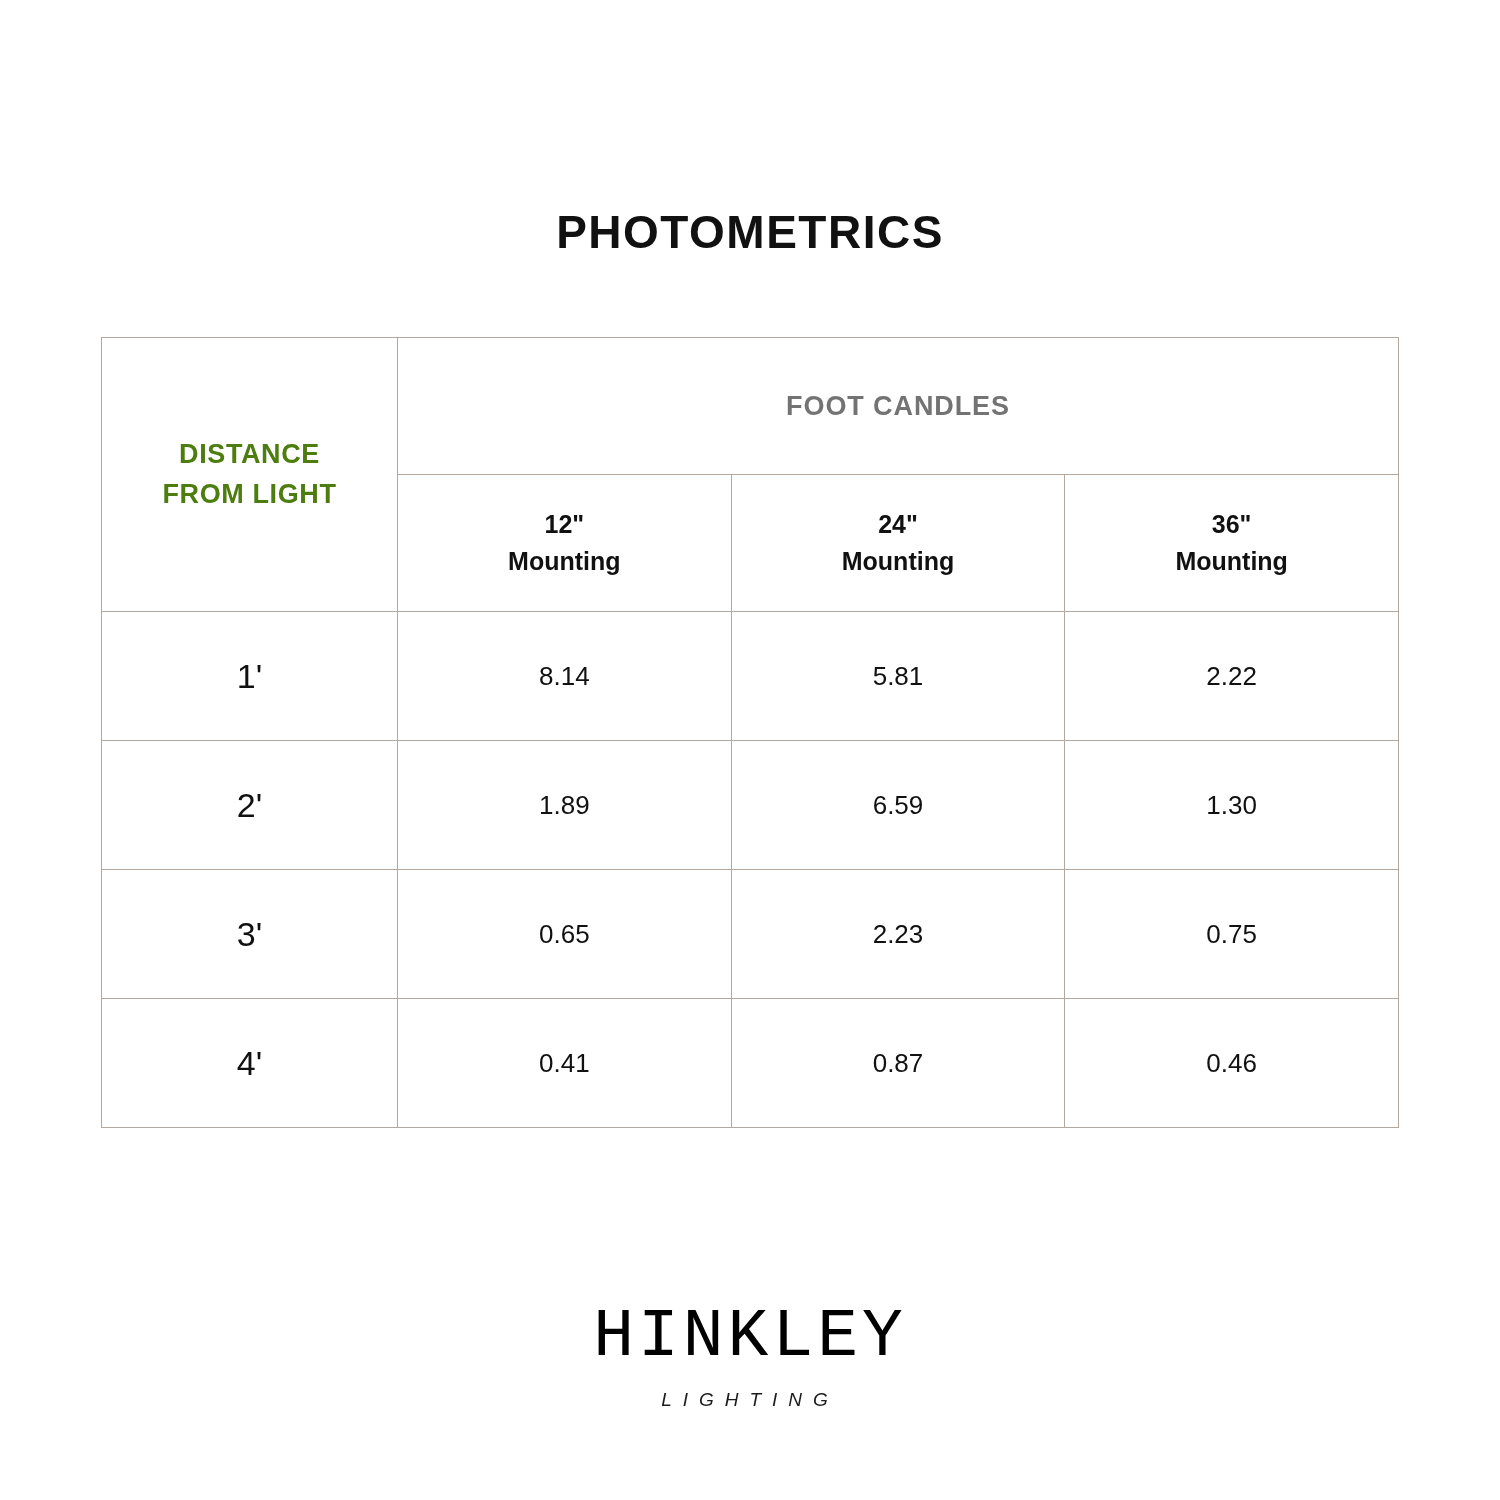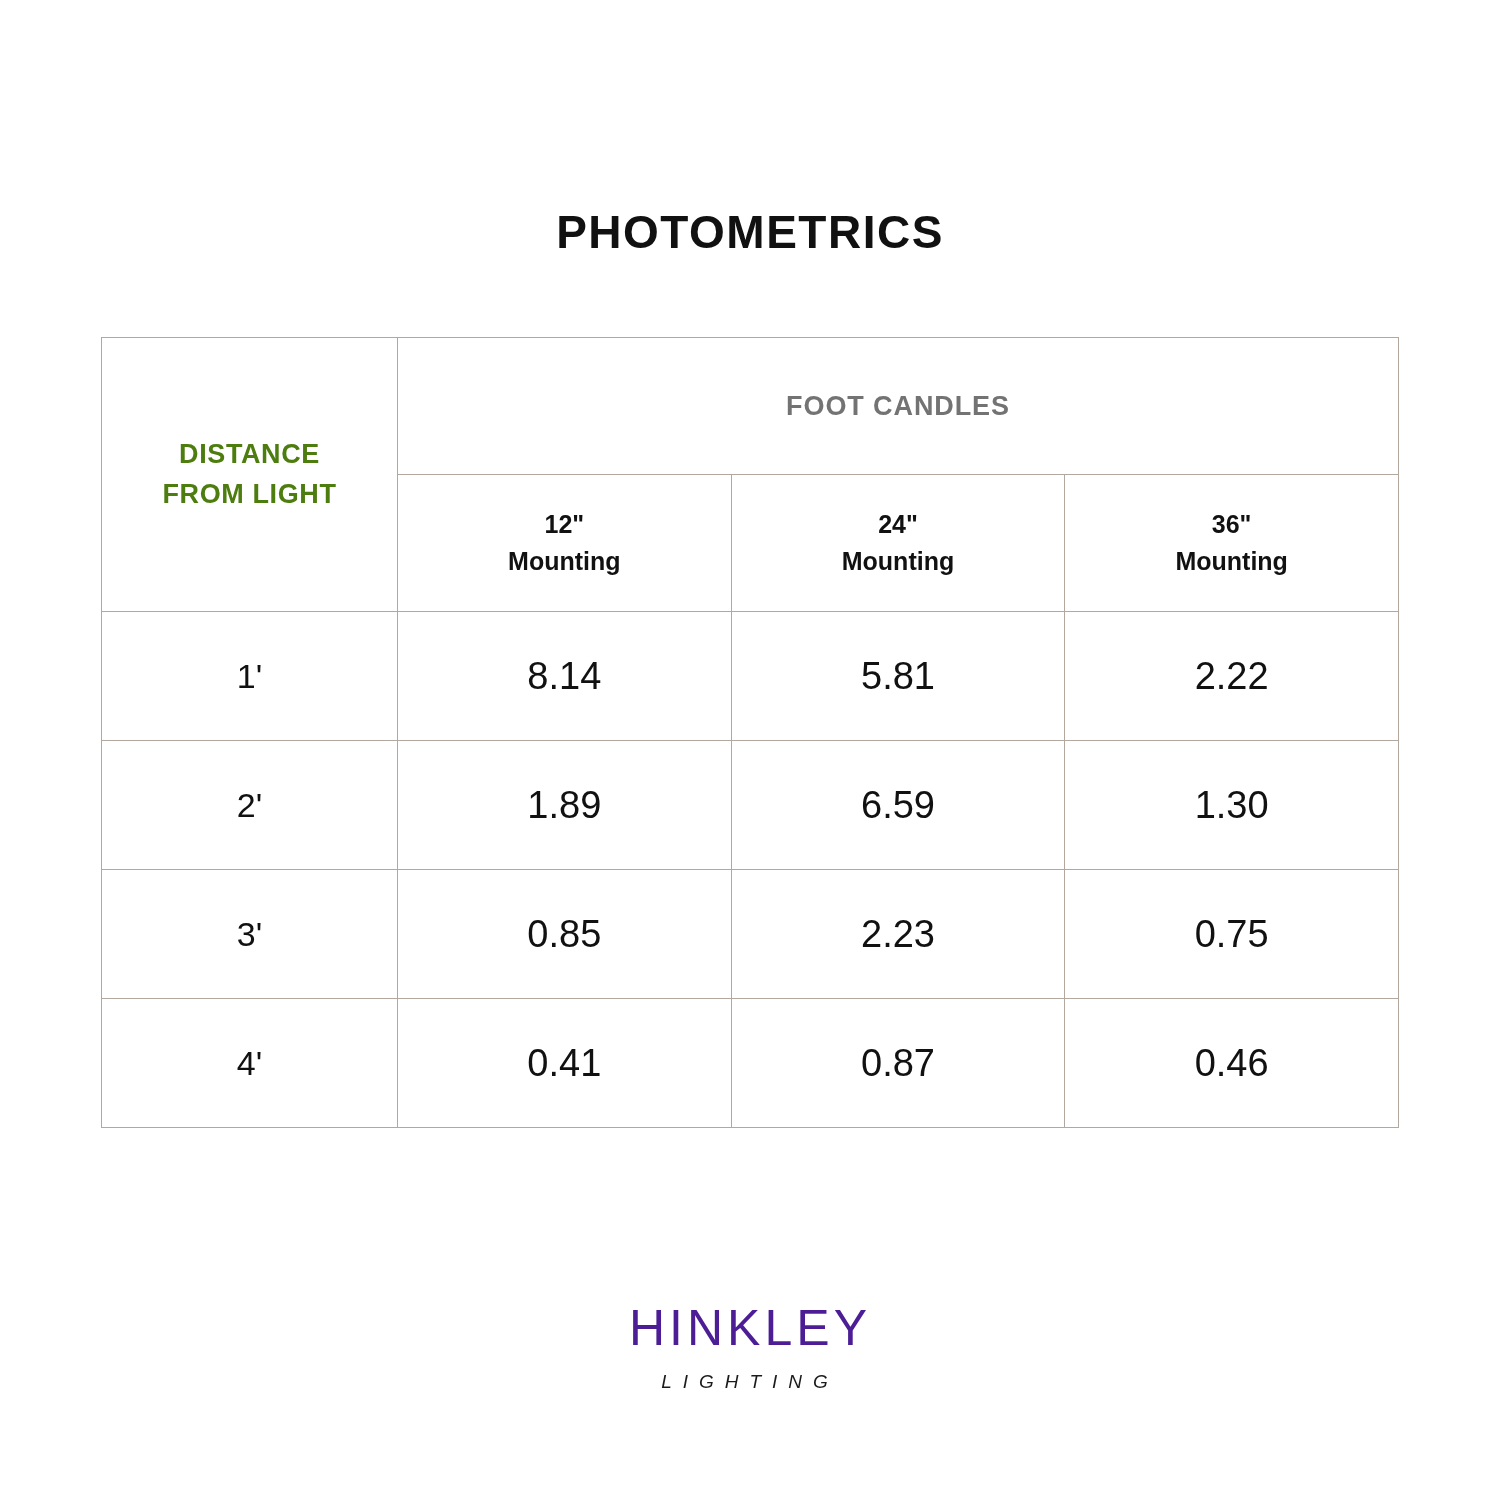--- a/index.html
+++ b/index.html
@@ -69,41 +69,41 @@
   }
   .th-mount {
     height: 136px;
     font-size: 25px;
     font-weight: bold;
     line-height: 1.5;
     color: #111111;
   }
   .data-row td {
     height: 128px;
-    font-size: 38px;
+    font-size: 26px;
     font-weight: normal;
     color: #111111;
   }
   .data-row td.dist-cell {
     font-size: 34px;
   }
 
   
   .logo-block {
     margin-top: 175px;
     display: flex;
     flex-direction: column;
     align-items: center;
   }
   .logo-main {
-    font-family: Liberation Sans, sans-serif;
-    font-size: 50px;
+    font-family: Liberation Mono, monospace;
+    font-size: 68px;
     font-weight: 300;
     letter-spacing: 4px;
-    color: #4c1d95;
+    color: #000000;
     line-height: 1;
   }
   .logo-sub {
     margin-top: 18px;
     font-size: 19px;
     font-weight: 300;
     letter-spacing: 11px;
     color: #1b1b1b;
     font-style: italic;
   }
@@ -148,21 +148,21 @@
           <td>2.22</td>
         </tr>
         <tr class="data-row">
           <td class="dist-cell">2'</td>
           <td>1.89</td>
           <td>6.59</td>
           <td>1.30</td>
         </tr>
         <tr class="data-row">
           <td class="dist-cell">3'</td>
-          <td>0.85</td>
+          <td>0.65</td>
           <td>2.23</td>
           <td>0.75</td>
         </tr>
         <tr class="data-row">
           <td class="dist-cell">4'</td>
           <td>0.41</td>
           <td>0.87</td>
           <td>0.46</td>
         </tr>
       </tbody>

